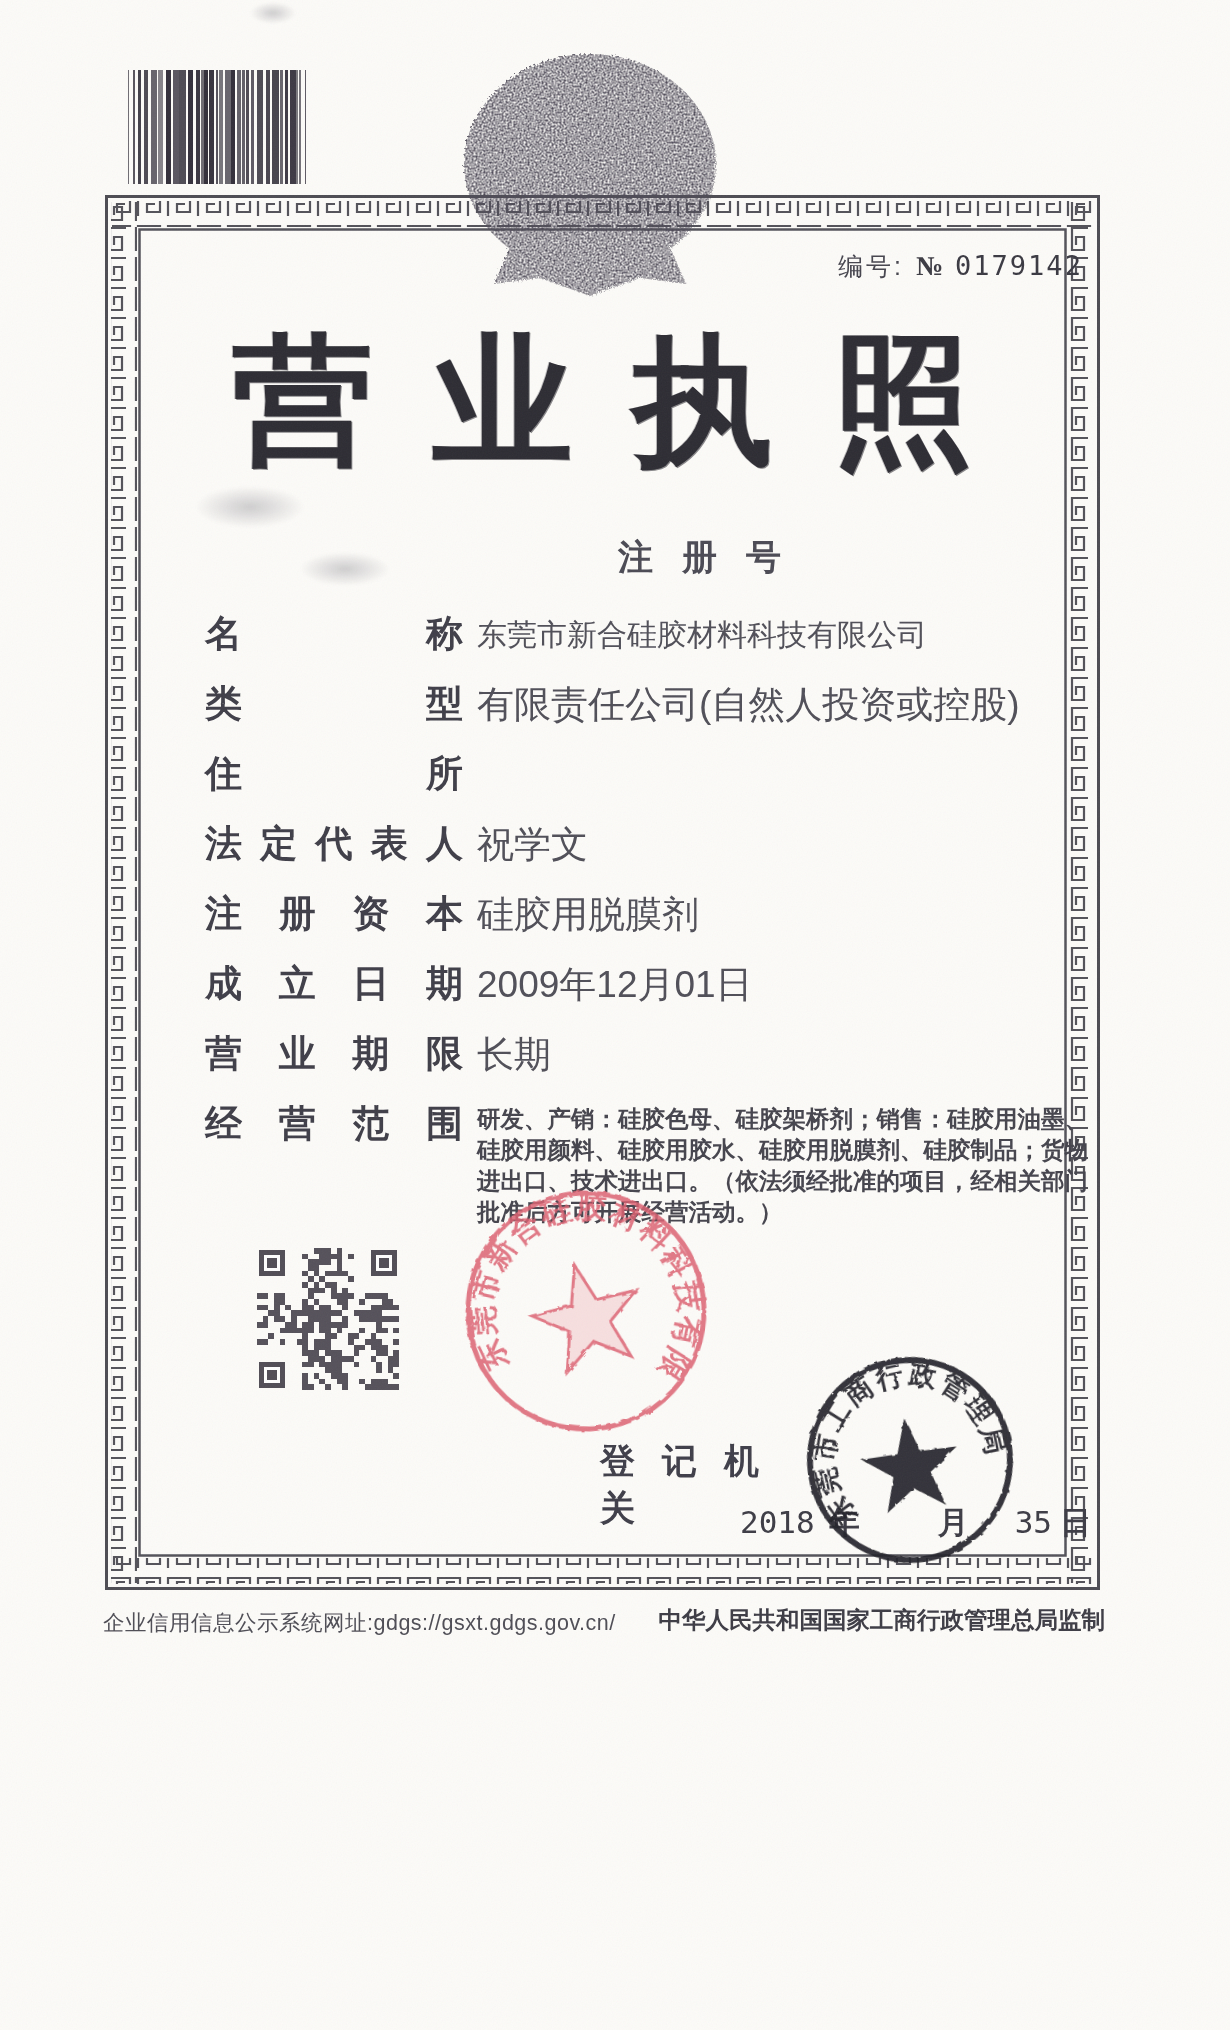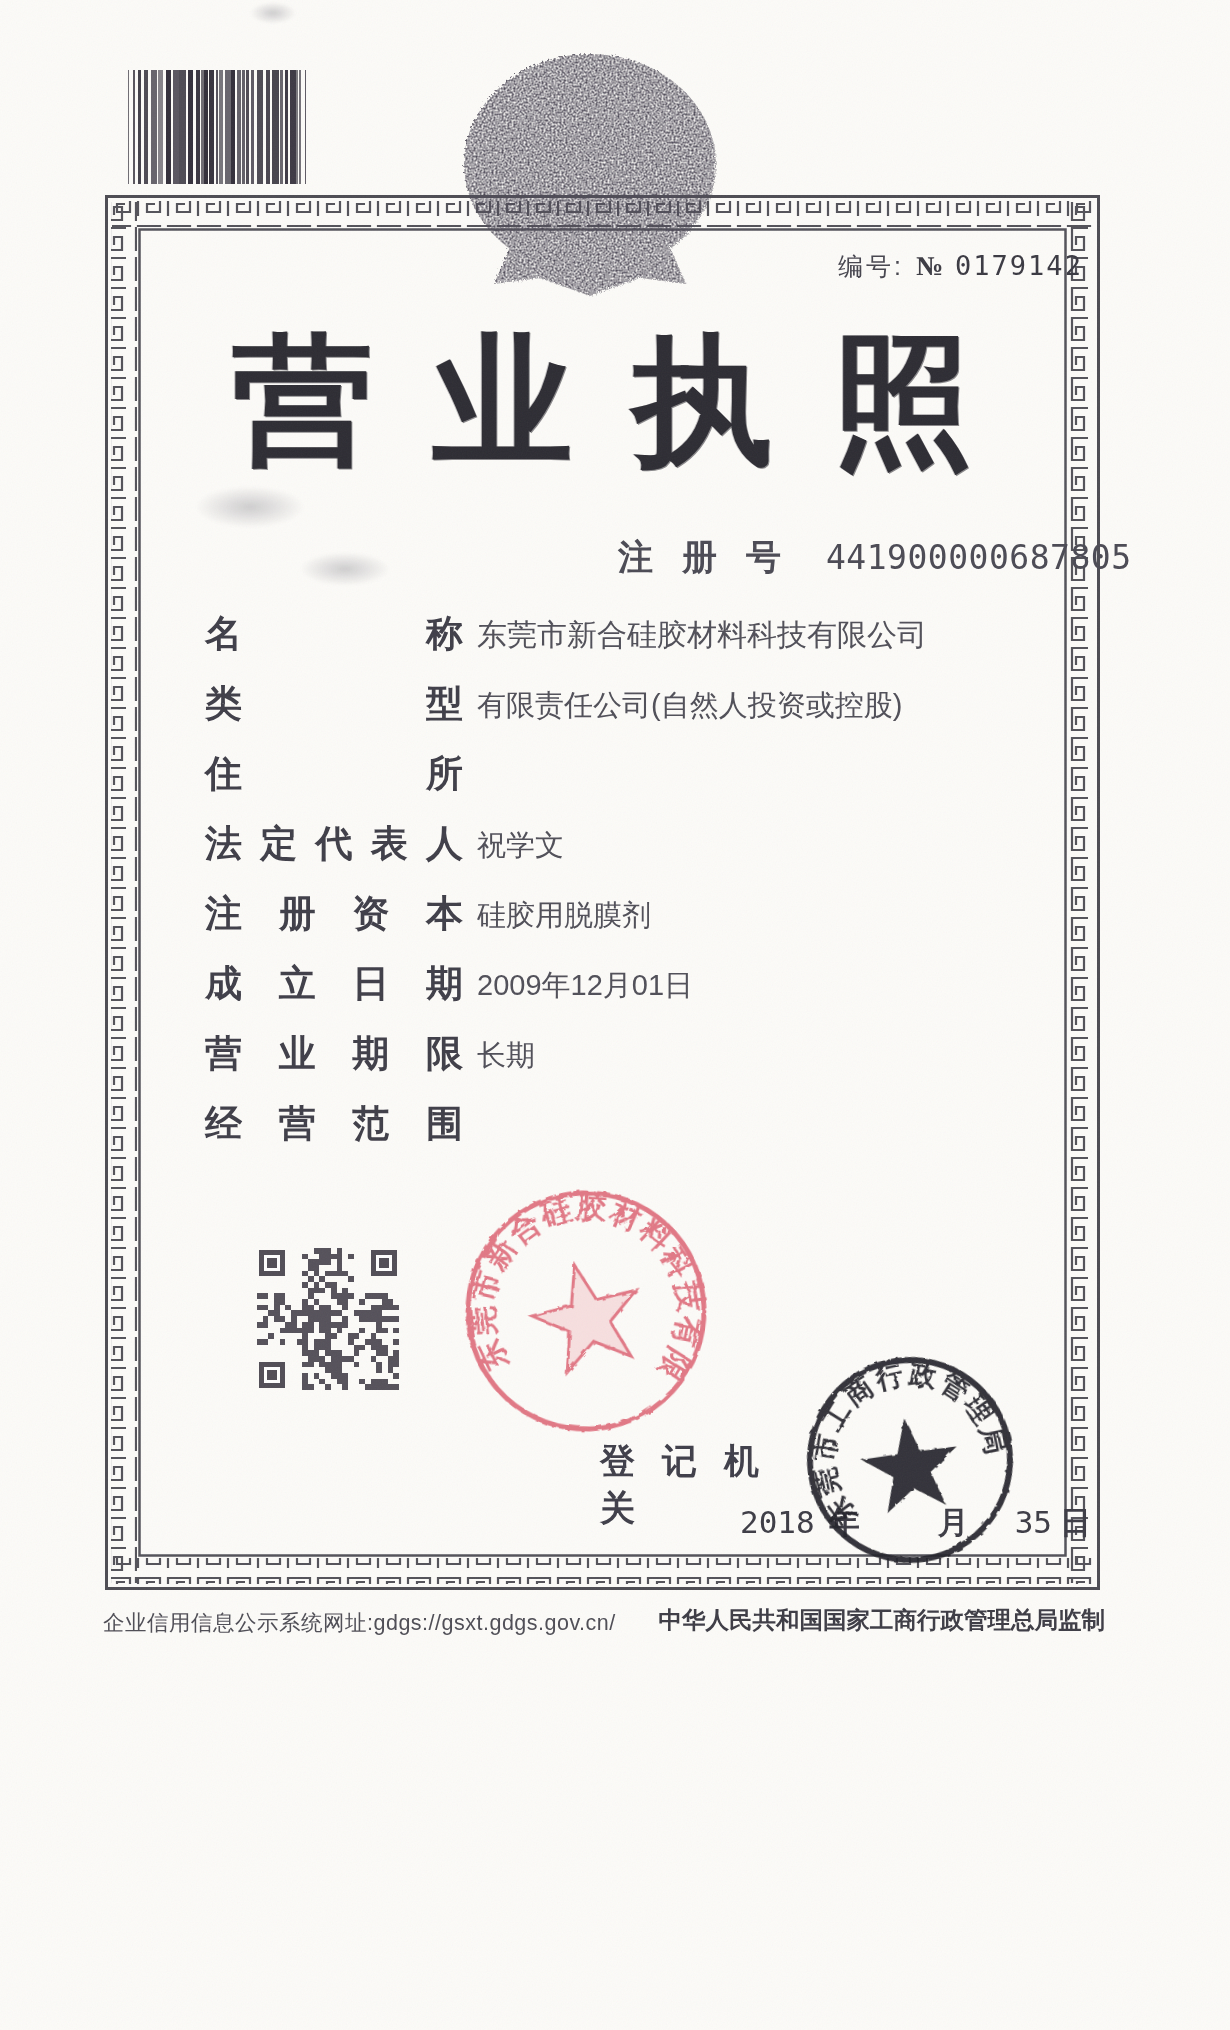--- a/index.html
+++ b/index.html
@@ -43,21 +43,21 @@
   .regno .lbl{font-size:35px;letter-spacing:29px;color:#4b4a54;font-weight:600;}
   .regno .num{font-size:33px;font-family:"DejaVu Sans Mono",monospace;color:#4b4a54;margin-left:16px;letter-spacing:.5px;}
 
   
   .fields{left:205px;top:610px;width:892px;z-index:2;}
   .row{display:flex;align-items:flex-start;margin-bottom:23px;}
   .row .flabel{
     width:258px;flex:none;font-size:37px;line-height:47px;font-weight:600;color:#3f3e48;
     display:flex;justify-content:space-between;filter:blur(.2px);
   }
-  .row .fvalue{margin-left:14px;padding-top:7px;font-size:29px;line-height:36px;color:#504f58;}
+  .row .fvalue{margin-left:14px;padding-top:7px;font-size:37px;line-height:36px;color:#504f58;}
   .row .fvalue.big{font-size:30px;}
   .row .fvalue.scope{
     font-size:23.5px;line-height:31px;width:624px;font-weight:600;color:#45444d;padding-top:4px;
   }
 
   
   .qr{left:257px;top:1248px;width:142px;height:142px;z-index:2;opacity:.88;}
   .qr .mods{position:absolute;inset:0;display:grid;
     grid-template-rows:repeat(25,1fr);grid-template-columns:repeat(25,1fr);}
   .qr .mods i{background:#3e3a45;display:block;}
@@ -173,21 +173,20 @@
 
 <div class="abs title">
   <span>营</span>
   <span>业</span>
   <span>执</span>
   <span>照</span>
 </div>
 
 <div class="abs regno">
   <span class="lbl justify-chars"><span>注</span><span>册</span><span>号</span></span>
-  <span class="num">441900000687805</span>
 </div>
 
 <div class="abs fields">
   <div class="row">
     <div class="flabel justify-chars">
         <span>名</span>
         <span>称</span>
       </div>
     <div class="fvalue big">东莞市新合硅胶材料科技有限公司</div>
   </div>
@@ -241,20 +240,21 @@
       </div>
     <div class="fvalue">长期</div>
   </div>
   <div class="row">
     <div class="flabel justify-chars">
         <span>经</span>
         <span>营</span>
         <span>范</span>
         <span>围</span>
       </div>
+    <div class="fvalue scope">研发、产销：硅胶色母、硅胶架桥剂；销售：硅胶用油墨、硅胶用颜料、硅胶用胶水、硅胶用脱膜剂、硅胶制品；货物进出口、技术进出口。（依法须经批准的项目，经相关部门批准后方可开展经营活动。）</div>
   </div>
 </div>
 
 <div class="abs qr">
   <div class="mods">
       <i style="grid-area: 1 / 11;"></i>
       <i style="grid-area: 1 / 12;"></i>
       <i style="grid-area: 1 / 13;"></i>
       <i style="grid-area: 1 / 15;"></i>
       <i style="grid-area: 2 / 9;"></i>

